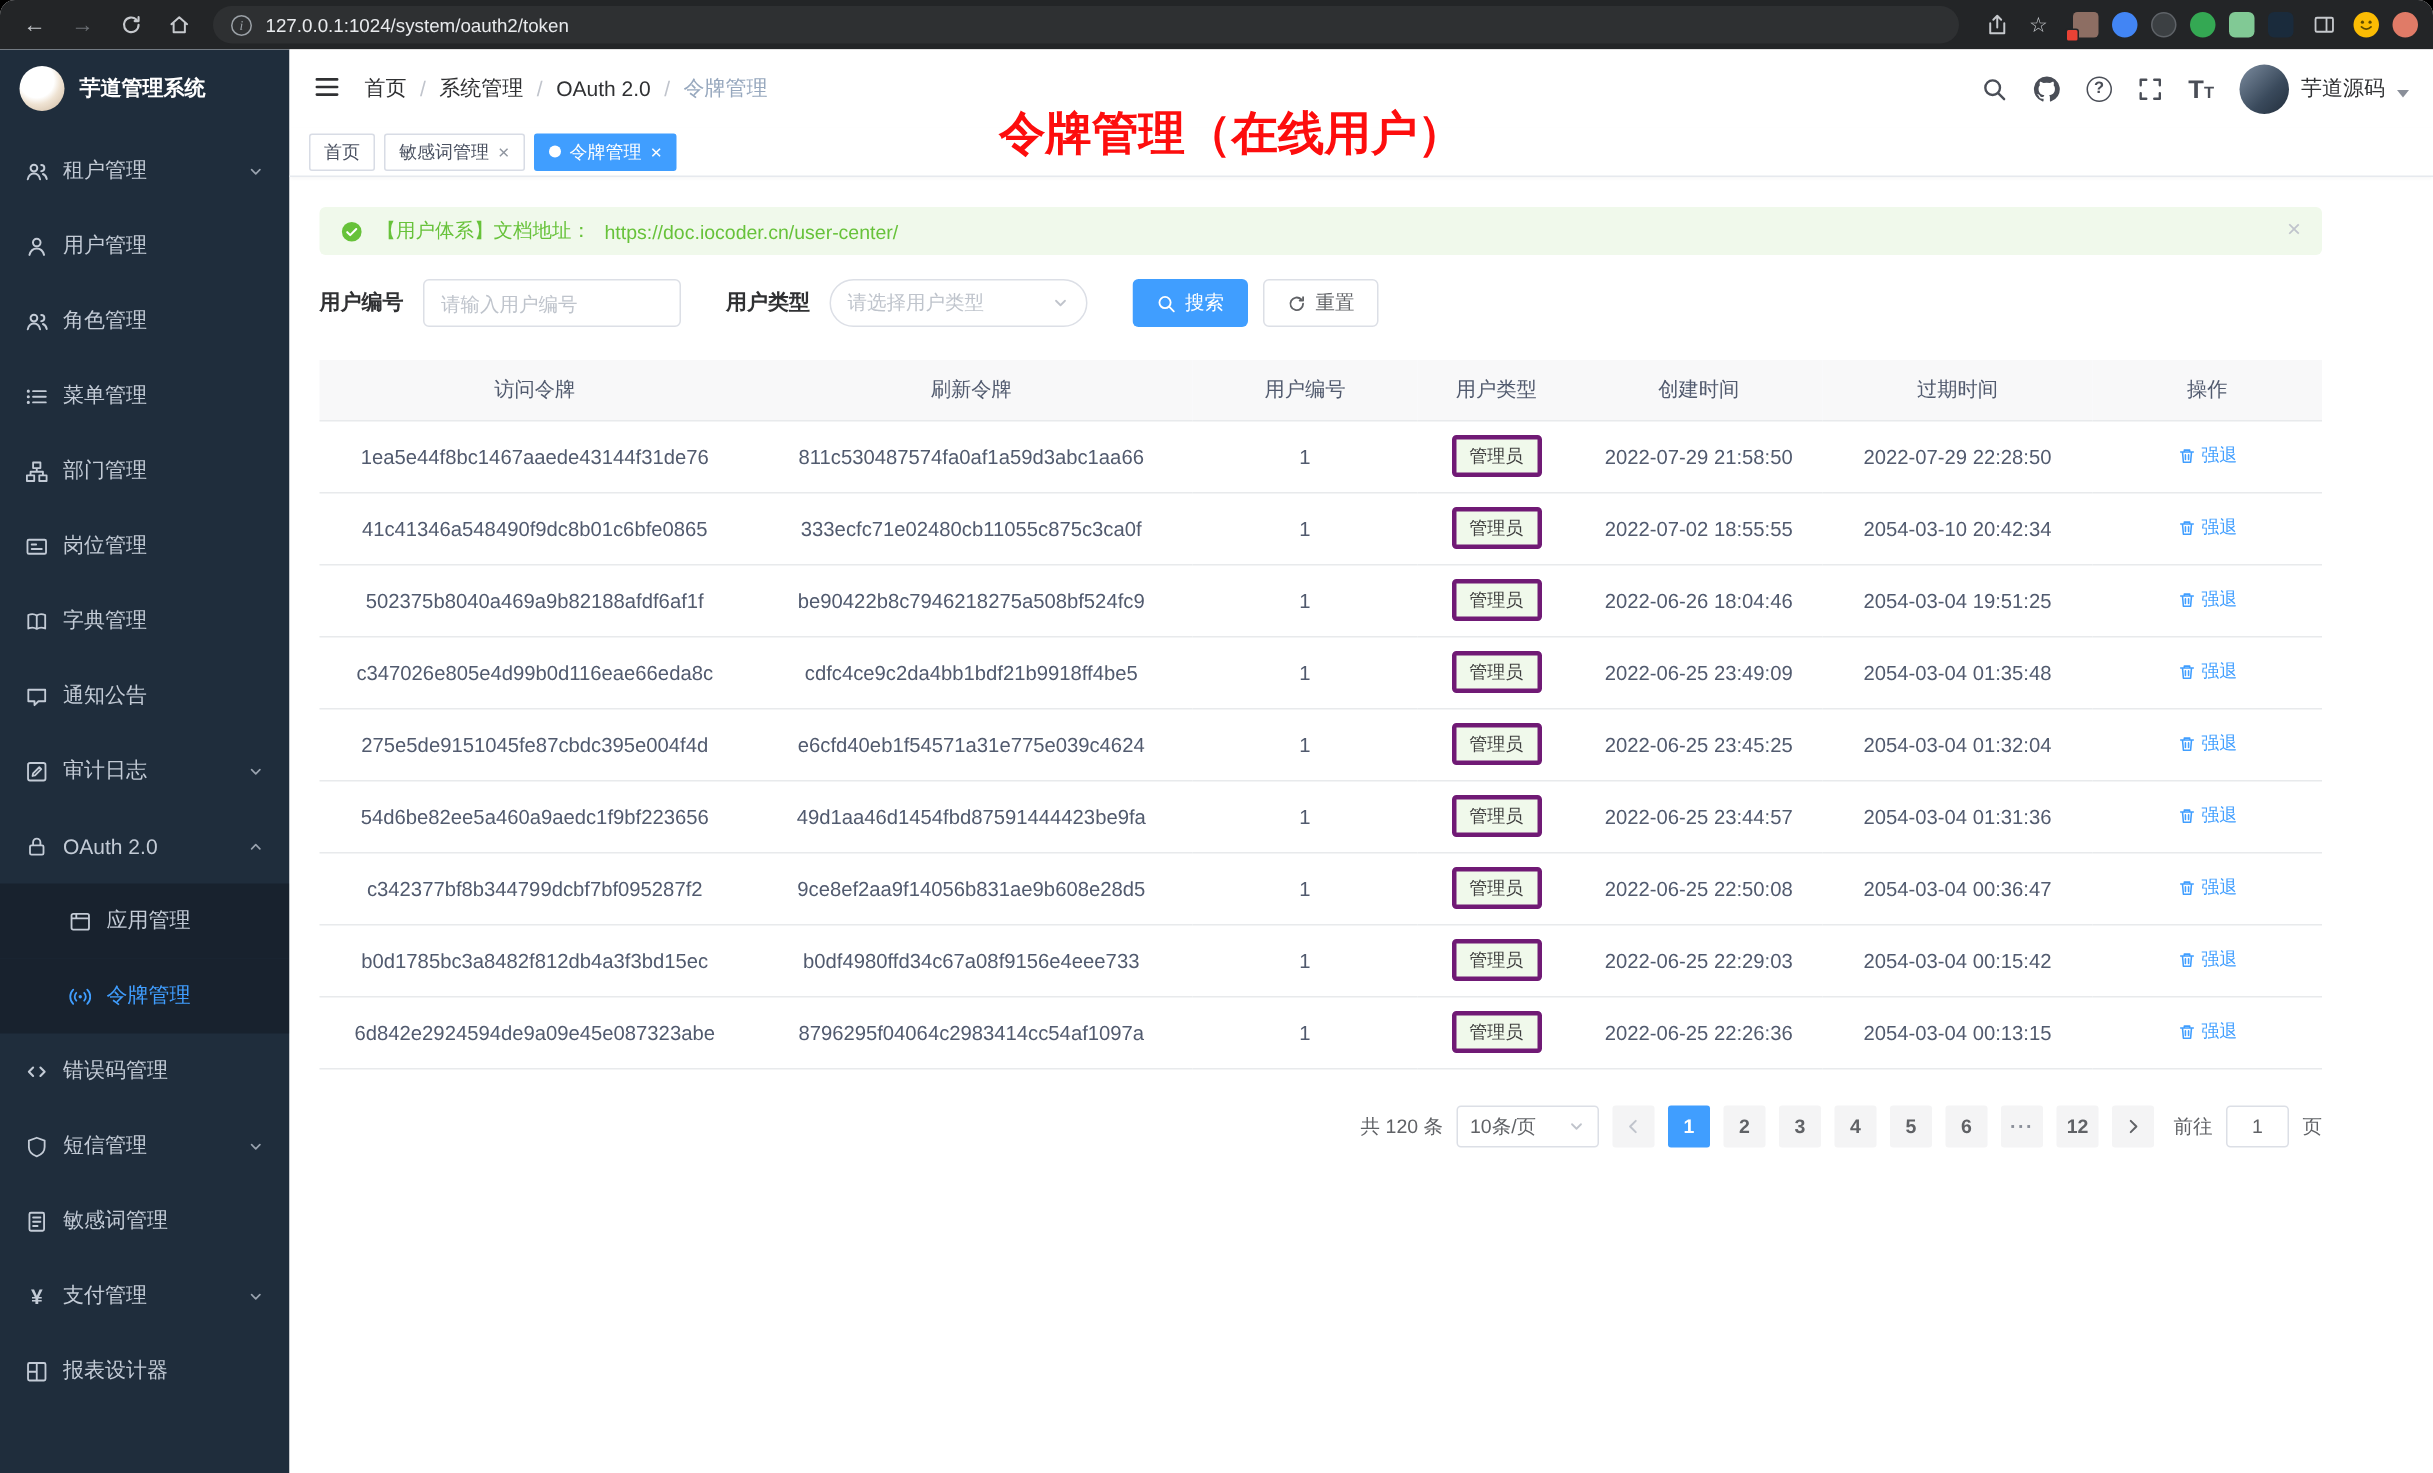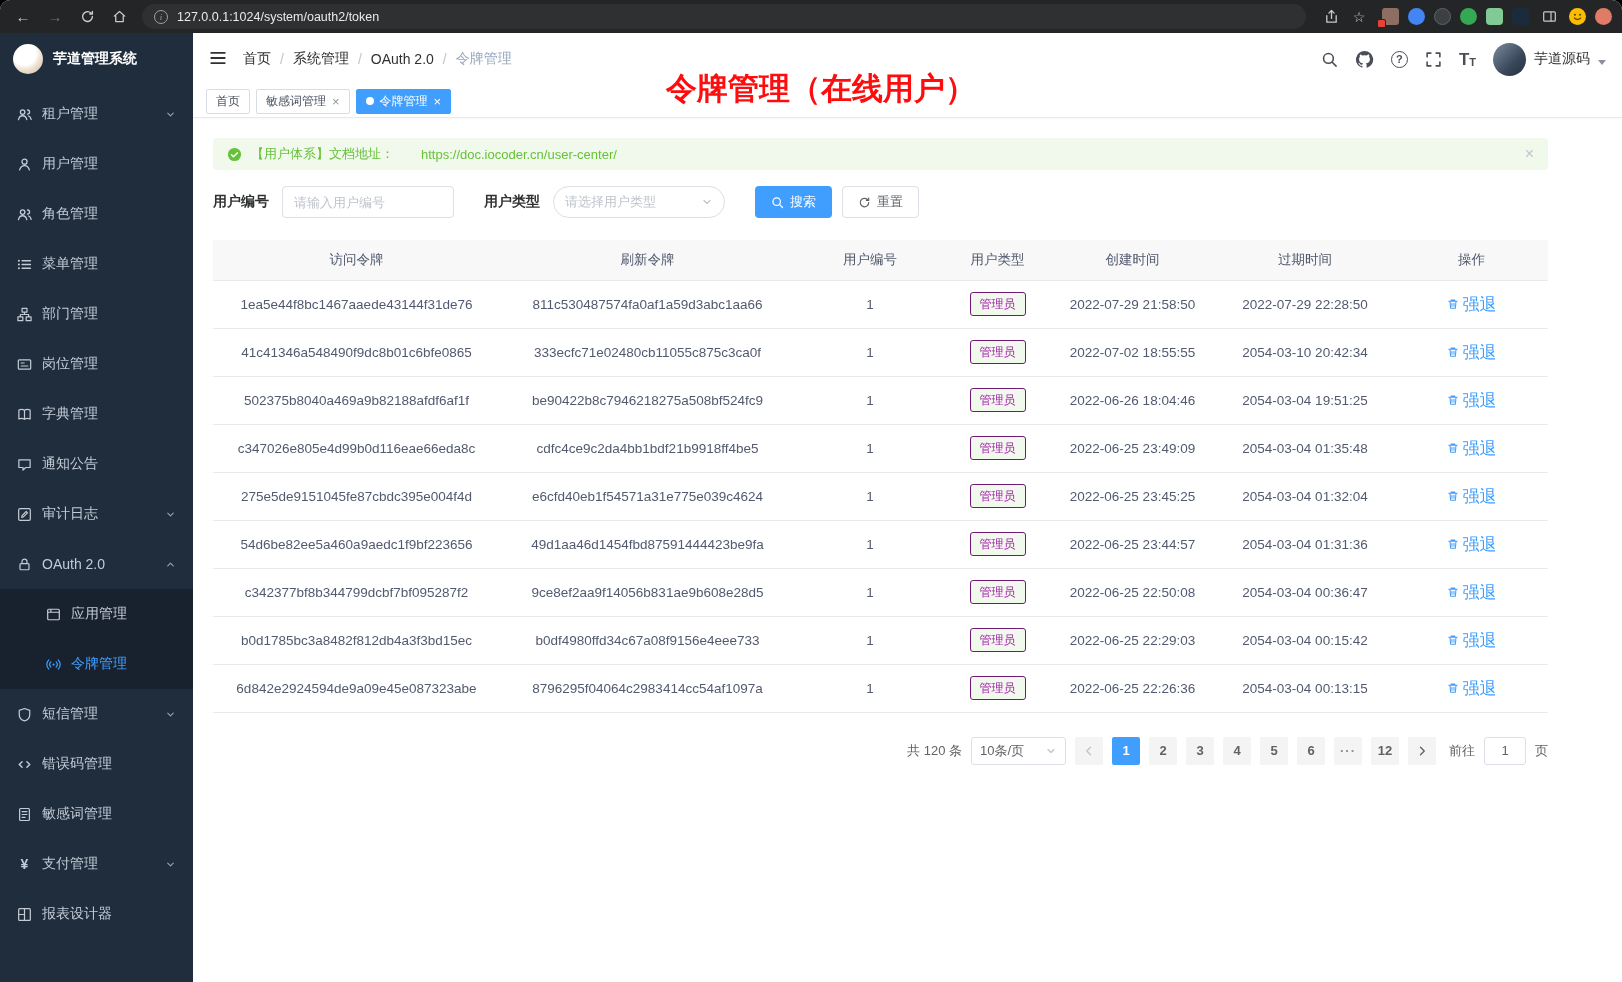--- a/index.html
+++ b/index.html
@@ -78,41 +78,41 @@
   .tag .x { color:#9096a0; font-size:13px; line-height:1; }
   .tag.active { background:#409eff; border-color:#409eff; color:#fff; }
   .tag.active .x { color:#fff; }
   .tag-dot { width:8px; height:8px; border-radius:50%; background:#fff; }
 
   
   .content { width:1335px; margin-left:20px; }
 
   .alert { margin-top:20px; height:32px; background:#f0f9eb; border-radius:4px; display:flex; align-items:center; gap:9px; padding:0 14px; font-size:13px; color:#67c23a; }
   .alert-check { width:15px; height:15px; flex-shrink:0; }
-  .alert-link { color:#67c23a; text-decoration:none; cursor:pointer;margin-left:18px; }
+  .alert-link { color:#67c23a; text-decoration:none; cursor:pointer; }
   .alert-close { margin-left:auto; color:#c0c4cc; font-size:16px; line-height:1; cursor:pointer; }
 
   .filters { margin-top:16px; display:flex; align-items:center; font-size:14px; color:#303133; }
   .f-label { font-weight:700; margin-right:13px; white-space:nowrap; }
   .f-label.g2 { margin-left:30px; }
   .f-input { width:172px; height:32px; border:1px solid #dcdfe6; border-radius:4px; padding:0 11px; font-size:13px; color:#606266; outline:none; font-family:inherit; }
   .f-input::placeholder { color:#bfc4cc; }
   .f-select { width:172px; height:32px; border:1px solid #dcdfe6; border-radius:16px; display:flex; align-items:center; justify-content:space-between; padding:1px 11px; color:#bfc4cc; font-size:13px; cursor:pointer; background:#fff; }
   .sel-caret { width:12px; height:12px; color:#c0c4cc; }
   .btn { height:32px; border-radius:4px; font-size:13px; display:inline-flex; align-items:center; gap:6px; padding:0 15px; cursor:pointer; border:1px solid transparent; font-family:inherit; }
   .btn-ic { width:13px; height:13px; }
   .btn-primary { background:#409eff; color:#fff; margin-left:30px; }
   .btn-plain { background:#fff; border-color:#dcdfe6; color:#606266; margin-left:10px; }
 
   .table-wrap { margin-top:22px; }
   table { width:100%; border-collapse:collapse; table-layout:fixed; }
   th { background:#f8f8f9; color:#515a6e; font-size:13.5px; font-weight:400; height:40px; border-bottom:1px solid #e8eaec; text-align:center; }
   td { height:48px; text-align:center; font-size:13.5px; color:#515a6e; border-bottom:1px solid #e8eaec; white-space:nowrap; overflow:hidden; }
-  .tag-success { display:inline-block; padding:2px 9px; background:#f0f9eb; border:1px solid #701a75; color:#a21caf; font-size:12px; border-radius:3px; line-height:1.5; }
-  .kick { color:#409eff; cursor:pointer; display:inline-flex; align-items:center; gap:4px; font-size:17px; }
+  .tag-success { display:inline-block; padding:2px 9px; background:#f0f9eb; border:3px solid #701a75; color:#404040; font-size:12px; border-radius:3px; line-height:1.5; }
+  .kick { color:#409eff; cursor:pointer; display:inline-flex; align-items:center; gap:4px; font-size:12px; }
   .kick svg { width:12px; height:12px; }
 
   .pagination { margin-top:24px; padding-bottom:24px; display:flex; align-items:center; justify-content:flex-end; gap:9px; font-size:13px; color:#606266; }
   .psize { width:95px; height:28px; border:1px solid #dcdfe6; border-radius:3px; display:flex; align-items:center; justify-content:space-between; padding:0 8px; cursor:pointer; background:#fff; }
   .pbtn, .pnum { min-width:28px; height:28px; background:#f4f4f5; border-radius:2px; display:flex; align-items:center; justify-content:center; cursor:pointer; font-weight:600; color:#606266; padding:0 4px; }
   .pbtn svg { width:12px; height:12px; }
   .pbtn.disabled { color:#c0c4cc; cursor:default; }
   .pnum.active { background:#409eff; color:#fff; }
   .pnum.dots { letter-spacing:1px; font-weight:700; color:#8a8f99; }
   .goto-label { margin-left:4px; }
@@ -366,32 +366,32 @@
           <span>应用管理</span>
         </div>
         <div class="menu-item sub active">
           <svg class="mi">
               <use href="#i-signal"></use>
             </svg>
           <span>令牌管理</span>
         </div>
         <div class="menu-item">
           <svg class="mi">
+              <use href="#i-code"></use>
+            </svg>
+          <span>错误码管理</span>
+        </div>
+        <div class="menu-item">
+          <svg class="mi">
               <use href="#i-shield"></use>
             </svg>
           <span>短信管理</span>
           <svg class="chev">
               <use href="#i-chevd"></use>
             </svg>
-        </div>
-        <div class="menu-item">
-          <svg class="mi">
-              <use href="#i-code"></use>
-            </svg>
-          <span>错误码管理</span>
         </div>
         <div class="menu-item">
           <svg class="mi">
               <use href="#i-doc"></use>
             </svg>
           <span>敏感词管理</span>
         </div>
         <div class="menu-item">
           <span class="mi-char">¥</span>
           <span>支付管理</span>

